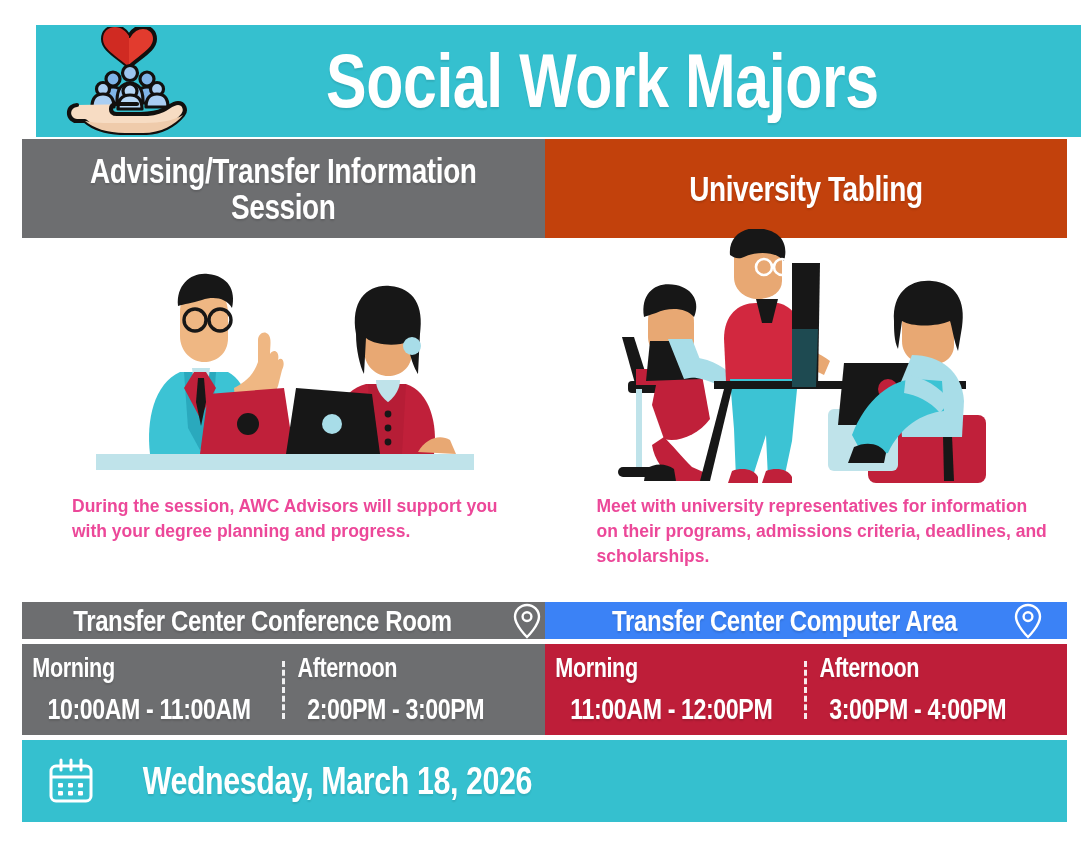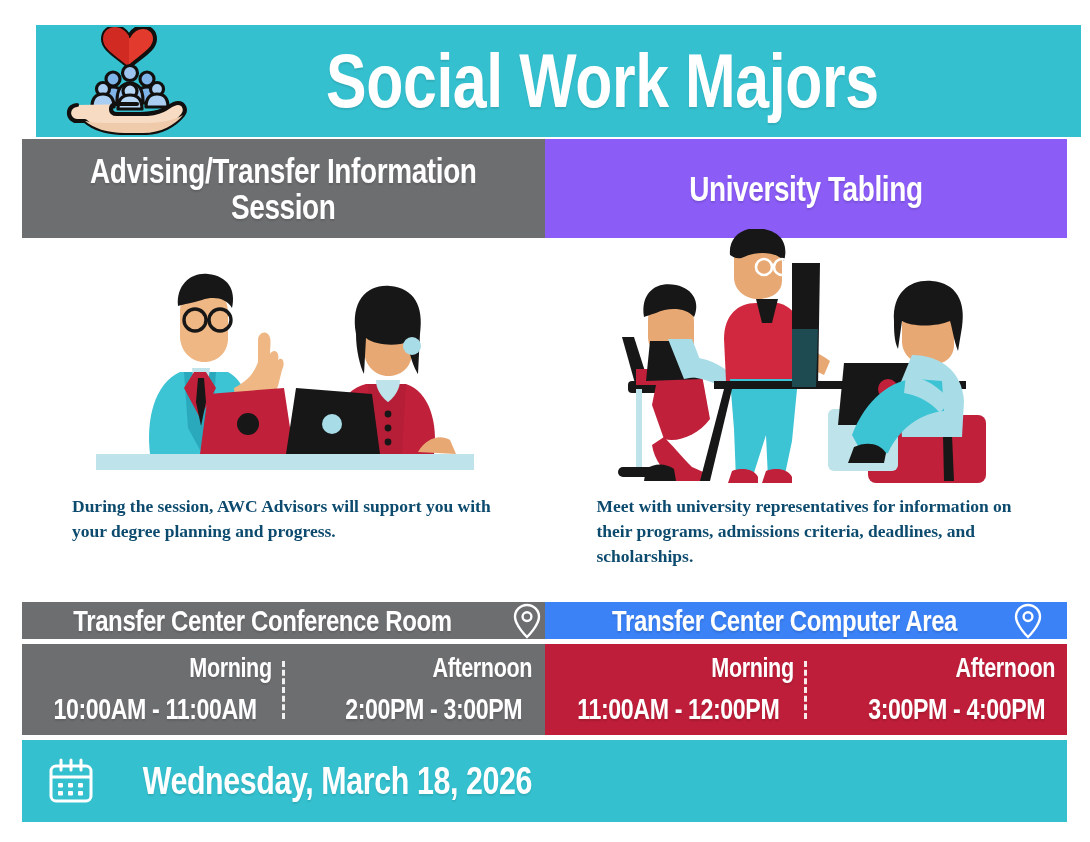--- a/index.html
+++ b/index.html
@@ -63,21 +63,21 @@
     left: 22px; top: 139px;
     width: 1045px; height: 99px;
     display: flex;
   }
   .col-head {
     flex: 0 0 50%;
     display: flex; align-items: center; justify-content: center;
     text-align: center;
   }
   .col-head.left  { background: #6d6e70; }
-  .col-head.right { background: #8b5cf6; align-items: center; }
+  .col-head.right { background: #c2410c; align-items: center; }
   .col-head-text {
     color: #ffffff;
     font-size: 35px;
     line-height: 1.02;
     white-space: normal;
     text-shadow: 0 2px 2px rgba(0,0,0,0.12);
   }
   .col-head-text.two-line { max-width: 600px; }
 
   
@@ -98,23 +98,22 @@
     left: 22px; top: 494px;
     width: 1045px; height: 88px;
     display: flex;
   }
   .desc-cell { flex: 0 0 50%; }
   .desc-cell.left  { padding: 0 40px 0 50px; }
   .desc-cell.right { padding: 0 18px 0 52px; }
   .desc-text {
     font-size: 17.5px;
     font-weight: bold;
-    color: #0c4a6e;
+    color: #ec4899;
     line-height: 1.42;
-    font-family: Liberation Serif, serif;
   }
 
   
   .loc-row {
     position: absolute;
     left: 22px; top: 586px;
     width: 1045px; height: 53px;
     display: flex;
   }
   .loc-cell {
@@ -141,21 +140,21 @@
   }
   .time-panel {
     flex: 0 0 50%;
     display: flex; align-items: center;
   }
   .time-panel.left  { background: #6d6e70; }
   .time-panel.right { background: #be1e39; }
   .time-slot {
     flex: 1 1 50%;
     display: flex; flex-direction: column;
-    align-items: flex-end; justify-content: center;
+    align-items: flex-start; justify-content: center;
     gap: 12px;
   }
   .slot-label {
     color: #ffffff;
     font-size: 27px;
     line-height: 1.05;
     text-shadow: 0 2px 2px rgba(0,0,0,0.12);
   }
   .slot-time {
     color: #ffffff;

